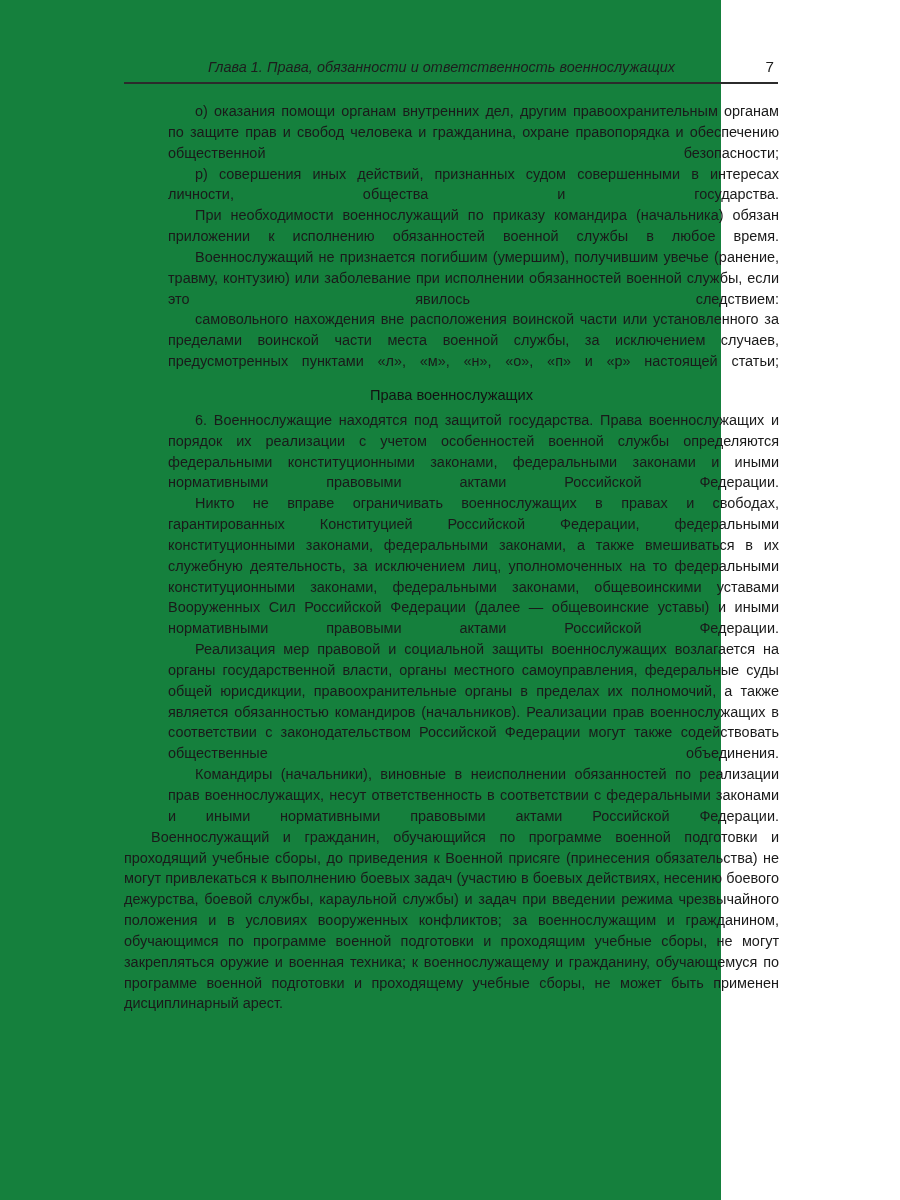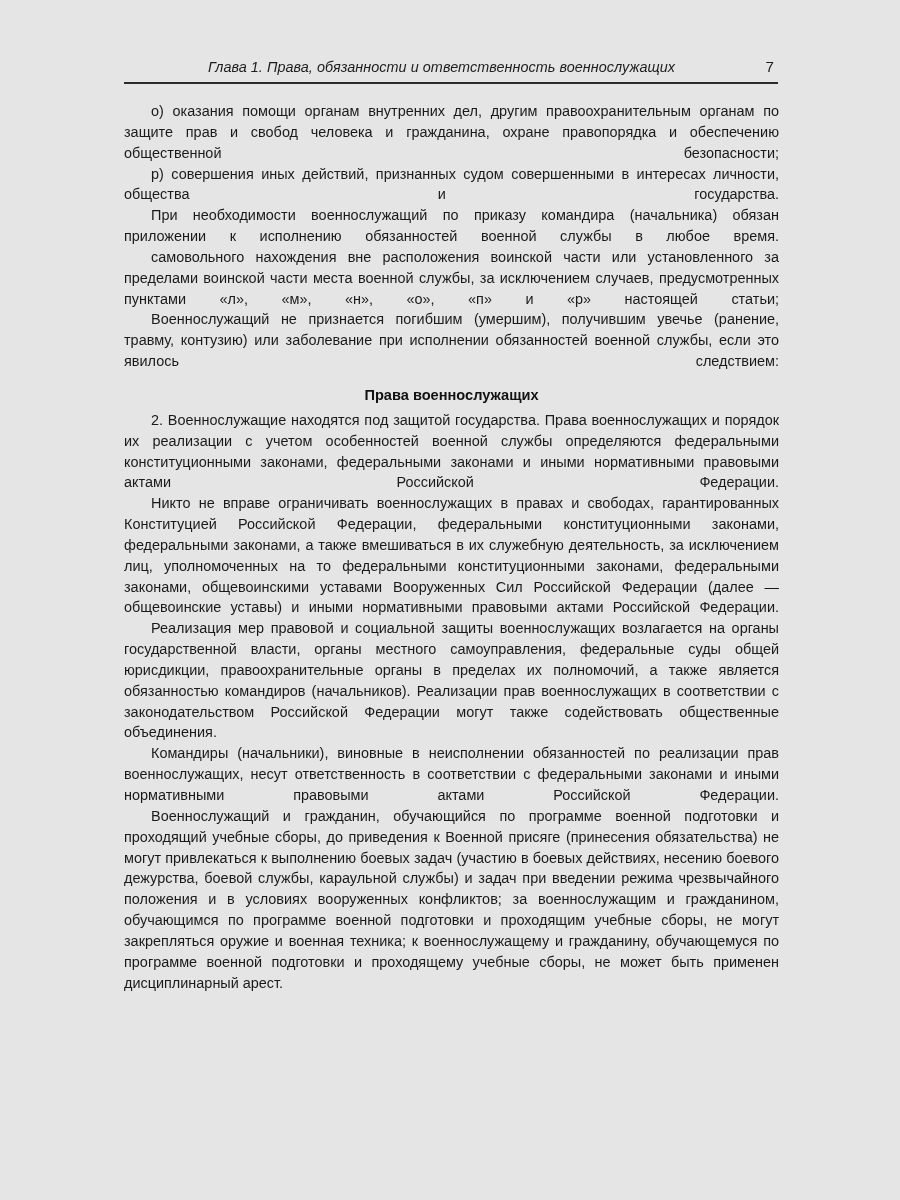--- a/index.html
+++ b/index.html
@@ -12,23 +12,23 @@
     width: 900px;
     height: 1200px;
     overflow: hidden;
     font-family: "Liberation Sans", "DejaVu Sans", sans-serif;
     color: #1a1a1a;
     -webkit-font-smoothing: antialiased;
   }
 
   .page {
     position: relative;
-    width: 900px;
+    width: 721px;
     height: 1200px;
-    background: #e5e5e5;
+    background: #15803d;
     box-sizing: border-box;
   }
 
   
   .running-header {
     position: absolute;
     left: 124px;
     top: 58px;
     width: 654px;
     display: flex;
@@ -74,27 +74,28 @@
     text-justify: inter-word;
     text-indent: 27px;
     color: #1a1a1a;
     word-spacing: -0.15px;
     hyphens: manual;
   }
 
   
   p.para.stretch {
     text-align-last: justify;
+    margin-left: 44px;
   }
 
   h2.section-heading {
     margin: 0;
     font-size: 14.6px;
     line-height: 20.85px;
-    font-weight: bold;
+    font-weight: normal;
     text-align: center;
     text-indent: 0;
     color: #121212;
     padding-top: 13px;
     padding-bottom: 4px;
   }
 </style>
 </head>
 <body>
 
@@ -108,29 +109,29 @@
 
   <div class="body-block">
 
     <p class="para stretch">о) оказания помощи органам внутренних дел, другим правоохранительным органам по защите прав и свобод человека и гражданина, охране правопорядка и обеспечению общественной безопасности;</p>
 
 
     <p class="para stretch">р) совершения иных действий, признанных судом совершенными в интересах личности, общества и государства.</p>
 
     <p class="para stretch">При необходимости военнослужащий по приказу командира (начальника) обязан приложении к исполнению обязанностей военной службы в любое время.</p>
 
+    <p class="para stretch">Военнослужащий не признается погибшим (умершим), получившим увечье (ранение, травму, контузию) или заболевание при исполнении обязанностей военной службы, если это явилось следствием:</p>
+
     <p class="para stretch">самовольного нахождения вне расположения воинской части или установленного за пределами воинской части места военной службы, за исключением случаев, предусмотренных пунктами «л», «м», «н», «о», «п» и «р» настоящей статьи;</p>
-
-    <p class="para stretch">Военнослужащий не признается погибшим (умершим), получившим увечье (ранение, травму, контузию) или заболевание при исполнении обязанностей военной службы, если это явилось следствием:</p>
 
 
 
     <h2 class="section-heading">Права военнослужащих</h2>
 
-    <p class="para stretch">2. Военнослужащие находятся под защитой государства. Права военнослужащих и порядок их реализации с учетом особенностей военной службы определяются федеральными конституционными законами, федеральными законами и иными нормативными правовыми актами Российской Федерации.</p>
+    <p class="para stretch">6. Военнослужащие находятся под защитой государства. Права военнослужащих и порядок их реализации с учетом особенностей военной службы определяются федеральными конституционными законами, федеральными законами и иными нормативными правовыми актами Российской Федерации.</p>
 
     <p class="para stretch">Никто не вправе ограничивать военнослужащих в правах и свободах, гарантированных Конституцией Российской Федерации, федеральными конституционными законами, федеральными законами, а также вмешиваться в их служебную деятельность, за исключением лиц, уполномоченных на то федеральными конституционными законами, федеральными законами, общевоинскими уставами Вооруженных Сил Российской Федерации (далее — общевоинские уставы) и иными нормативными правовыми актами Российской Федерации.</p>
 
 
     <p class="para stretch">Реализация мер правовой и социальной защиты военнослужащих возлагается на органы государственной власти, органы местного самоуправления, федеральные суды общей юрисдикции, правоохранительные органы в пределах их полномочий, а также является обязанностью командиров (начальников). Реализации прав военнослужащих в соответствии с законодательством Российской Федерации могут также содействовать общественные объединения.</p>
 
     <p class="para stretch">Командиры (начальники), виновные в неисполнении обязанностей по реализации прав военнослужащих, несут ответственность в соответствии с федеральными законами и иными нормативными правовыми актами Российской Федерации.</p>
 
 
     <p class="para"><span>Военнослужащий и гражданин, обучающийся по программе военной подготовки и проходящий учебные сборы, до приведения к Военной присяге (принесения обязательства) не могут привлекаться к выполнению боевых задач (участию в боевых действиях, несению боевого дежурства, боевой службы, караульной службы) и задач при введении режима чрезвычайного положения и в условиях вооруженных конфликтов; за военнослужащим и гражданином, обучающимся по программе военной подготовки и проходящим учебные сборы, не могут закрепляться оружие и военная техника; к военнослужащему и гражданину, обучающемуся по программе военной подготовки и проходящему учебные сборы, не может быть применен дисциплинарный арест. </span></p>

